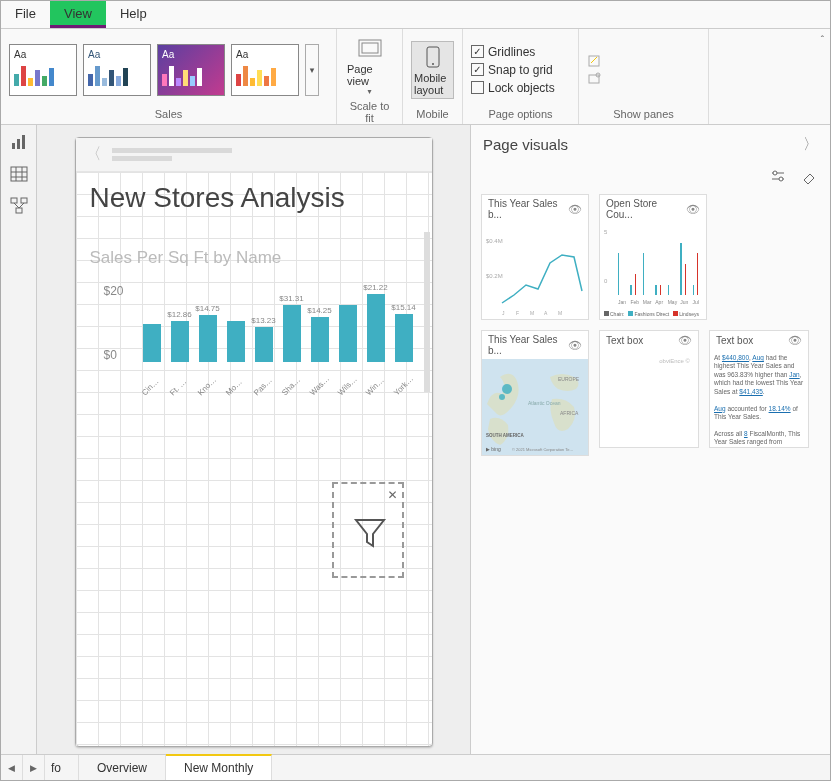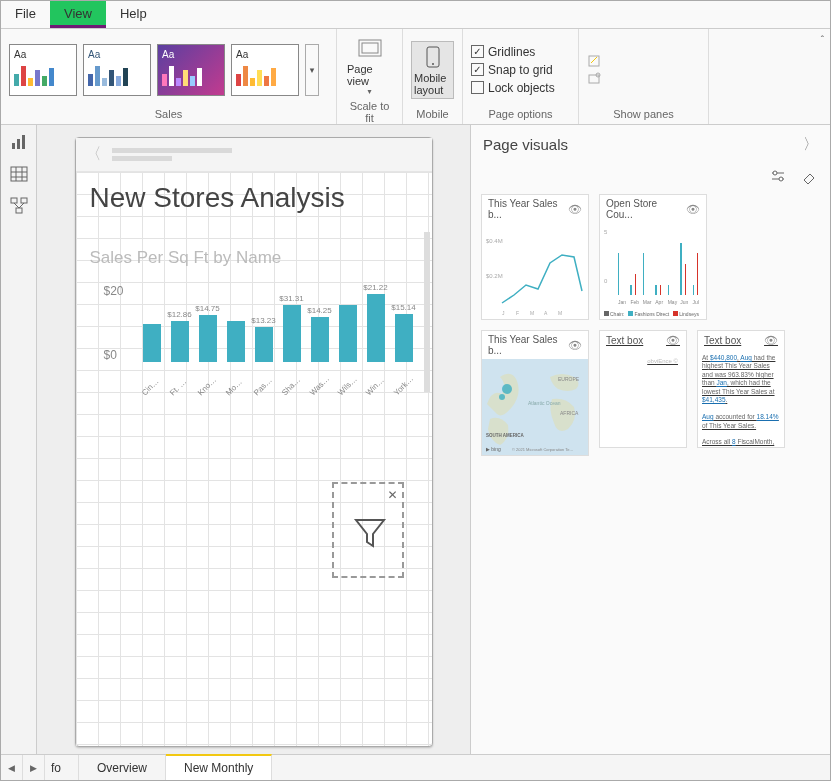--- a/index.html
+++ b/index.html
@@ -58,21 +58,21 @@
   .card{width:108px; border:1px solid #ddd; background:#fff; display:flex; flex-direction:column;}
   .card .chead{display:flex; justify-content:space-between; align-items:center; padding:3px 6px; font-size:10px; color:#555;}
   .card .cbody{height:96px; font-size:7px; color:#666; position:relative; overflow:hidden;}
   .eye{font-size:11px; color:#888;cursor:pointer;}
   .mini-bars{position:absolute; left:18px; right:4px; bottom:24px; top:6px; display:flex; align-items:flex-end; gap:3px;}
   .mini-bars span{width:8px;}
   .mini-x{position:absolute; bottom:14px; left:18px; right:4px; display:flex; gap:3px;}
   .mini-x span{width:8px; font-size:5px; color:#888;}
   .legend{position:absolute; bottom:2px; left:4px; font-size:5px; display:flex; gap:4px;}
   .legend i{display:inline-block;width:5px;height:5px;margin-right:1px;}
-  .textcard{width:88px; height:118px;text-decoration:underline;}
+  .textcard{width:100px; height:118px;}
   .textcard .cbody{padding:4px; font-size:6.5px; line-height:1.3;}
   .textcard a{color:#1a6fb0; text-decoration:underline;}
   
   .tabs{height:26px; border-top:1px solid #ccc; display:flex; align-items:stretch; background:#f5f5f5;}
   .tabs .nav{width:22px; display:flex; align-items:center; justify-content:center; border-right:1px solid #ddd; font-size:9px; color:#666; cursor:pointer;}
   .tabs .tab{padding:4px 18px; border-right:1px solid #ddd; font-size:12px; color:#333; cursor:pointer; display:flex; align-items:center;}
   .tabs .tab.active{background:#fff; border-top:2px solid #F2C811; margin-top:-1px;}
 </style>
 </head>
 <body>

